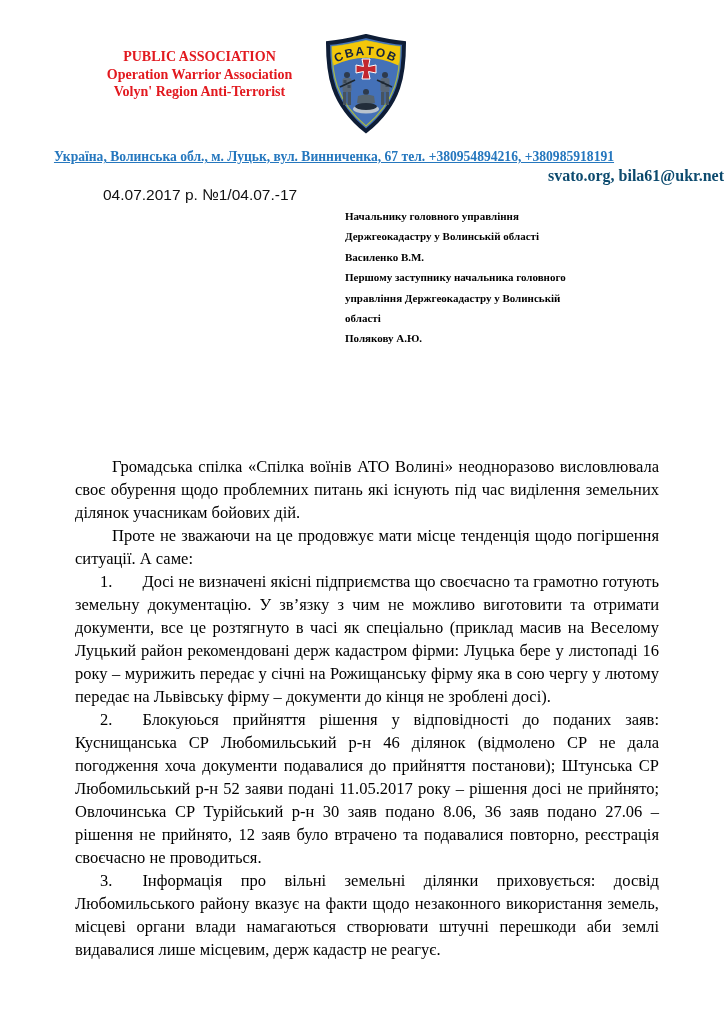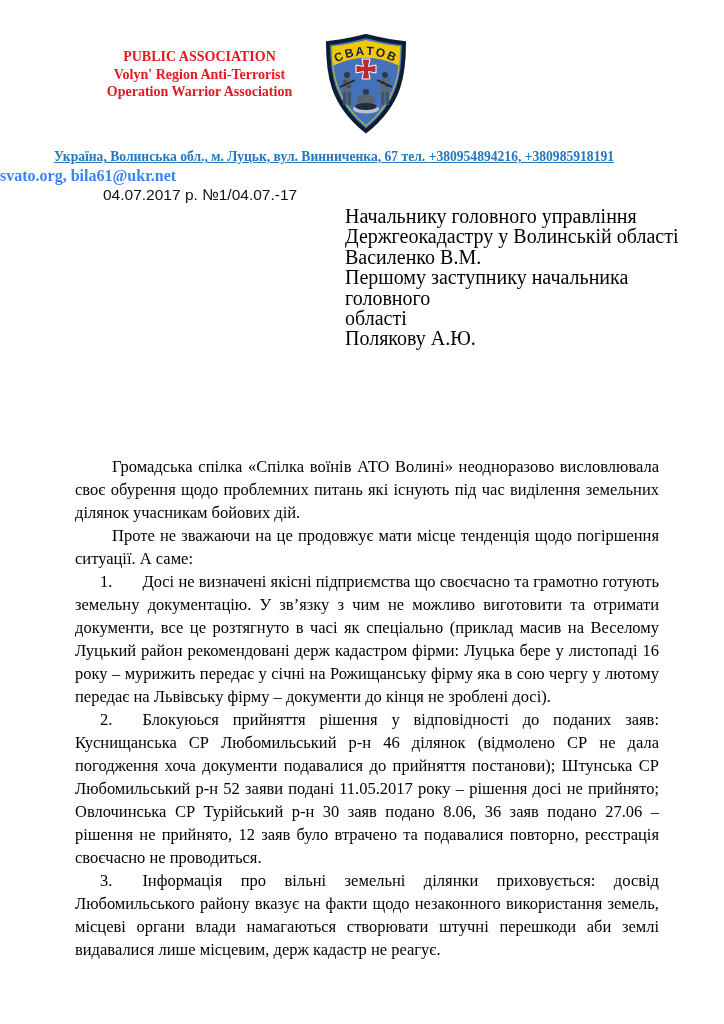--- a/index.html
+++ b/index.html
@@ -27,32 +27,32 @@
   }
   
   .address-line{
     position:absolute;left:0;top:149px;width:668px;
     text-align:center;font-weight:bold;
     font-size:13.6px;color:#2577be;
     text-decoration:underline;
   }
   .web-email{
     position:absolute;left:0;top:167px;width:724px;
-    text-align:left;font-weight:bold;
-    font-size:16px;color:#3b82f6;
+    text-align:right;font-weight:bold;
+    font-size:16px;color:#0c4a6e;
   }
   .ref-line{
     position:absolute;left:103px;top:186px;
     font-family:"Liberation Sans","DejaVu Sans",sans-serif;
     font-size:15.5px;color:#111;
   }
   
   .recipient{
     position:absolute;left:345px;top:206px;width:340px;
-    font-size:20px;line-height:20.4px;
+    font-size:11px;line-height:20.4px;font-weight:bold;
   }
   
   .doc-title{
     position:absolute;left:0;top:410px;width:724px;
     text-align:center;font-weight:bold;
     font-size:17.5px;letter-spacing:.5px;
   }
   .bodytext{
     position:absolute;left:75px;top:455px;width:584px;
   }
@@ -66,22 +66,22 @@
   .num{font-size:16.5px;}
   .tab{display:inline-block;width:30px;}
 </style>
 </head>
 <body>
 
 <div class="page">
 
   <div class="hdr-left">
     <div>PUBLIC ASSOCIATION</div>
+    <div>Operation Warrior  Association</div>
     <div>Volyn' Region Anti-Terrorist</div>
-    <div>Operation Warrior  Association</div>
   </div>
 
   <div class="emblem">
     <svg width="92" height="102" viewBox="0 0 92 102" xmlns="http://www.w3.org/2000/svg">
 
       <path d="M46 3 C58 6 72 9 84 10 C84 40 81 70 46 98 C11 70 8 40 8 10 C20 9 34 6 46 3 Z" fill="#4471b8" stroke="#0e1d36" stroke-width="4"></path>
 
       <path d="M46 7.5 C57 10 69 12.5 80 13.5 C80 40 77 67 46 93 C15 67 12 40 12 13.5 C23 12.5 35 10 46 7.5 Z" fill="none" stroke="#a8b944" stroke-width="1.2"></path>
 
       <path d="M46 7.5 C57 10 69 12.5 80 13.5 C80 21 79.5 27 78.5 32.5 Q46 17 13.5 32.5 C12.5 27 12 21 12 13.5 C23 12.5 35 10 46 7.5 Z" fill="#f3c70a"></path>
@@ -127,20 +127,21 @@
   <div class="address-line">Україна, Волинська обл., м. Луцьк, вул. Винниченка, 67 тел. +380954894216, +380985918191</div>
   <div class="web-email">svato.org,  bila61@ukr.net</div>
 
   <div class="ref-line">04.07.2017 р. №1/04.07.-17</div>
 
   <div class="recipient">
     <div>Начальнику головного управління</div>
     <div>Держгеокадастру у Волинській області</div>
     <div>Василенко В.М.</div>
     <div>Першому заступнику начальника головного</div>
+    <div>управління  Держгеокадастру у  Волинській</div>
     <div>області</div>
     <div>Полякову А.Ю.</div>
   </div>
 
 
   <div class="bodytext">
     <p class="par"><span>Громадська спілка «Спілка воїнів АТО Волині» неодноразово висловлювала своє обурення щодо проблемних питань які існують під час виділення земельних ділянок учасникам бойових дій.</span></p>
     <p class="par"><span>Проте не зважаючи на це продовжує мати місце тенденція щодо погіршення ситуації. А саме:</span></p>
     <p class="par numbered"><span class="num">1.</span><span class="tab"></span><span>Досі не визначені якісні підприємства що своєчасно та грамотно готують земельну документацію. У зв’язку з чим не можливо виготовити та отримати документи, все це розтягнуто в часі як спеціально (приклад масив на Веселому Луцький район рекомендовані держ кадастром фірми: Луцька бере у листопаді 16 року – мурижить передає у січні на Рожищанську фірму яка в сою чергу у лютому передає на Львівську фірму – документи до кінця не зроблені досі).</span></p>
     <p class="par numbered"><span class="num">2.</span><span class="tab"></span><span>Блокуюься прийняття рішення  у відповідності до поданих заяв: Куснищанська СР Любомильський р-н 46 ділянок (відмолено СР не дала погодження хоча документи подавалися до прийняття постанови); Штунська СР  Любомильський р-н 52 заяви подані 11.05.2017 року – рішення досі не прийнято; Овлочинська СР  Турійський р-н 30 заяв подано 8.06, 36 заяв подано 27.06 – рішення не прийнято, 12 заяв було втрачено та подавалися повторно, реєстрація своєчасно не проводиться.</span></p>

